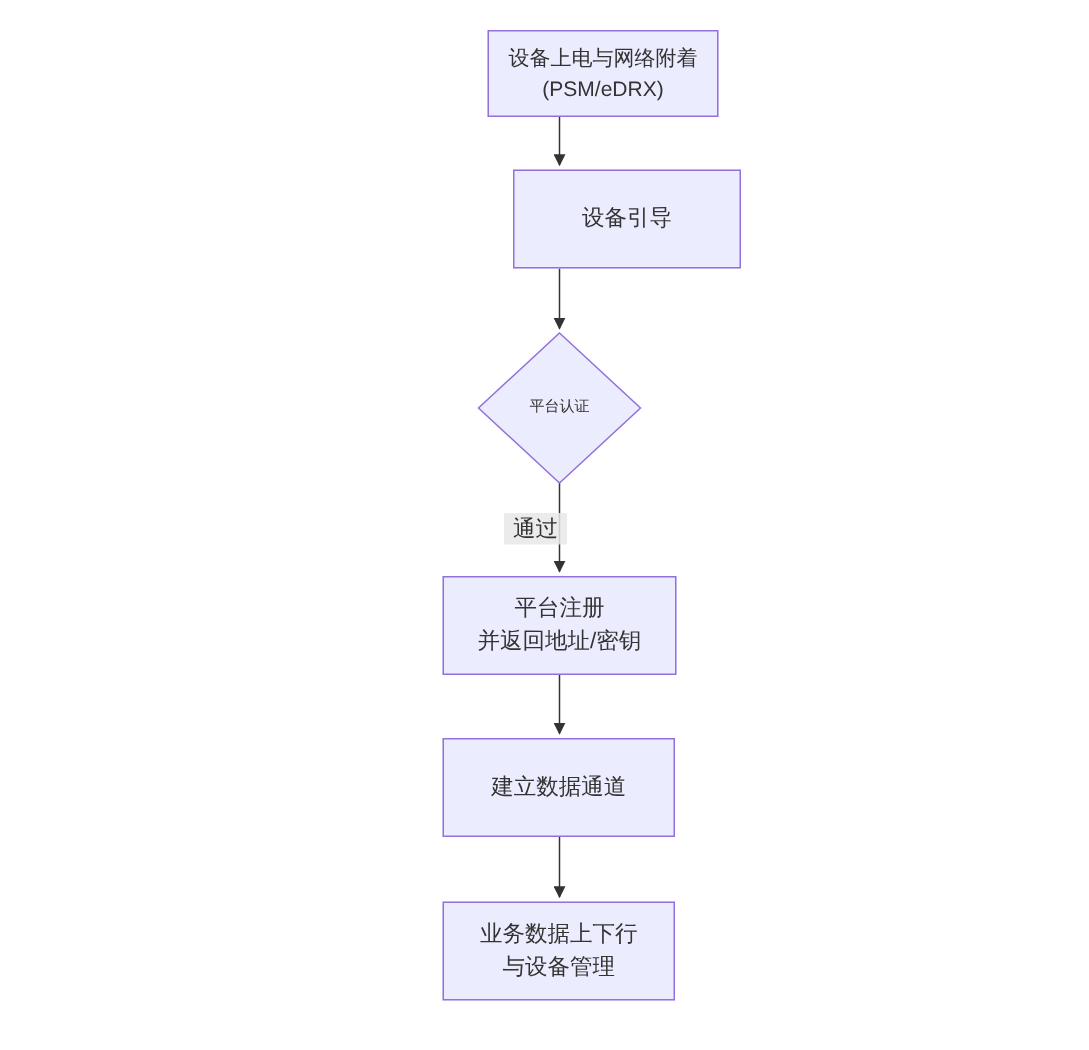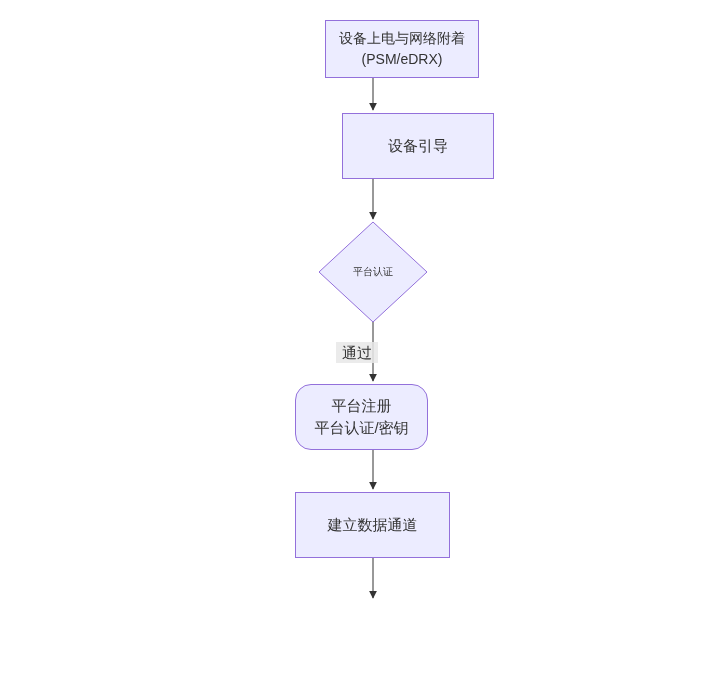--- a/index.html
+++ b/index.html
@@ -73,23 +73,27 @@
   <div class="node" style="left:297px; top:113px; width:152px; height:66px;margin-left:45px;">
     <span>设备引导</span>
   </div>
 
   <div class="diamond-label" style="left:323px; top:261px; width:100px; height:22px;">
     <span>平台认证</span>
   </div>
 
   <div class="edge-label" style="left:336px; top:342px; width:42px; height:21px;">通过</div>
 
-  <div class="node" style="left:295px; top:384px; width:133px; height:66px;border-radius:16px;">
+  <div class="node" style="left:295px; top:384px; width:156px; height:66px;">
     <span>平台注册</span>
-    <span>平台认证/密钥</span>
+    <span>并返回地址/密钥</span>
   </div>
 
   <div class="node" style="left:295px; top:492px; width:155px; height:66px;text-align:right;">
     <span>建立数据通道</span>
   </div>
 
+  <div class="node" style="left:295px; top:601px; width:155px; height:66px;">
+    <span>业务数据上下行</span>
+    <span>与设备管理</span>
+  </div>
 
 </div>
 
 </body></html>

